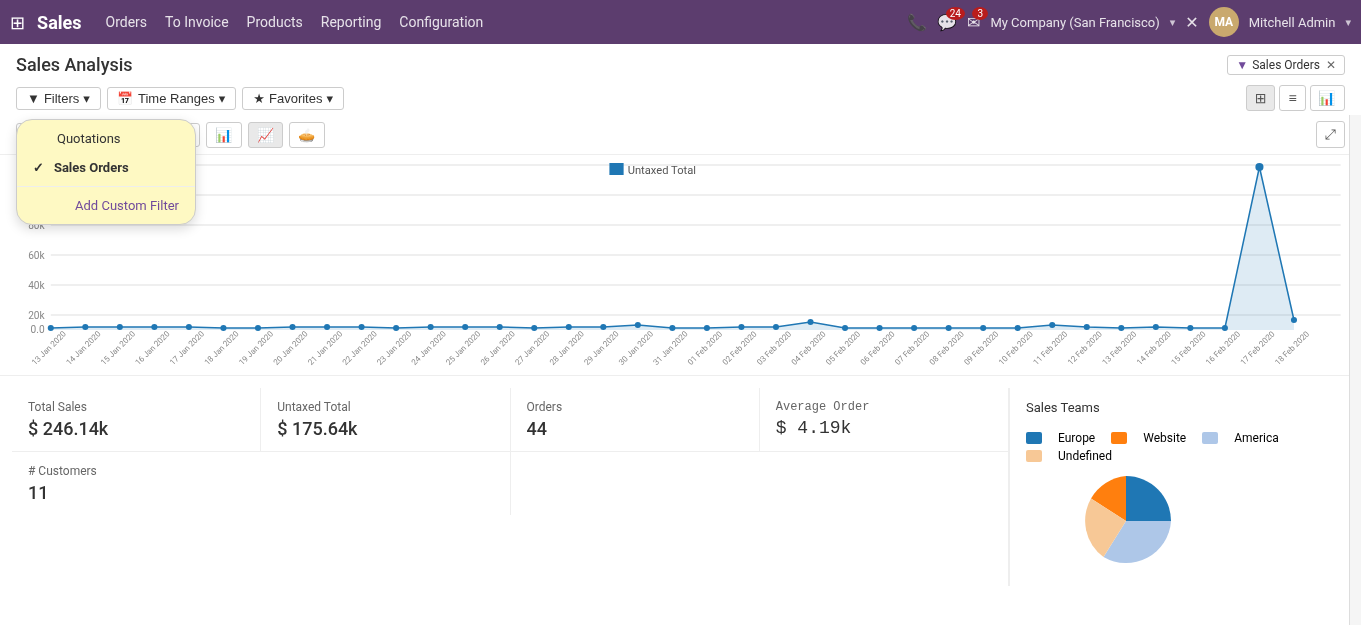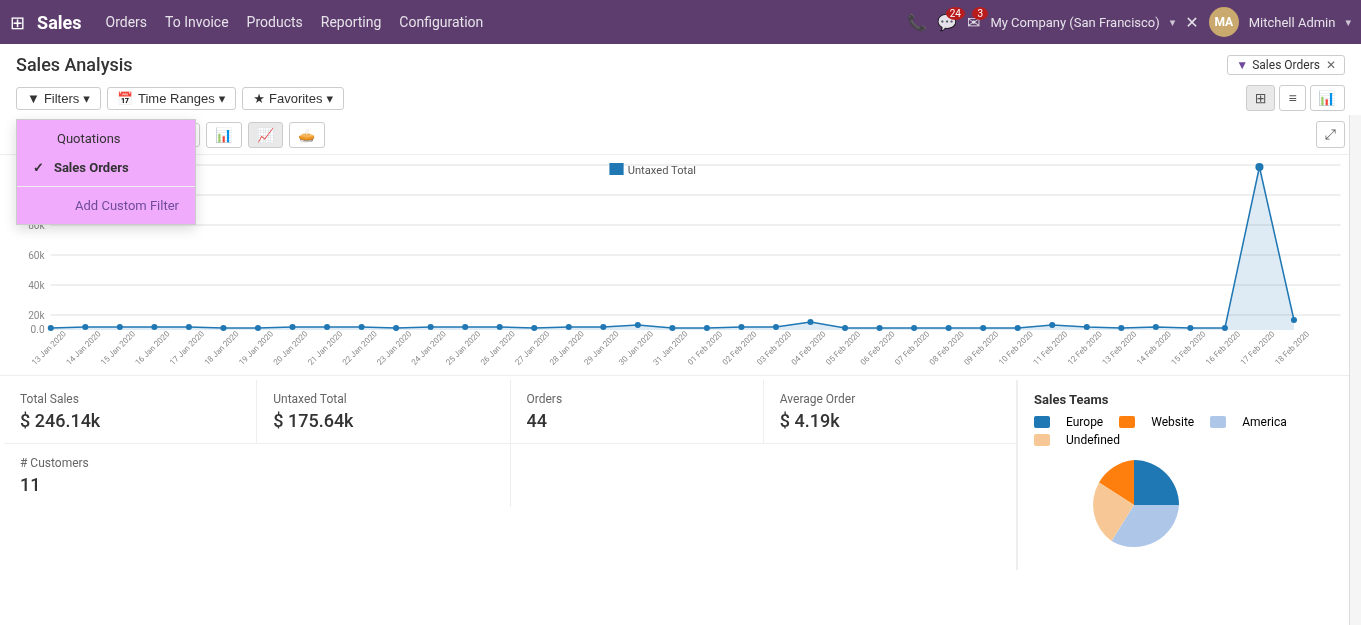--- a/index.html
+++ b/index.html
@@ -103,23 +103,23 @@
       background: #fff;
       font-size: 13px;
       color: #333;
     }
 
     
     .dropdown-menu {
       position: absolute;
       top: 36px;
       left: 16px;
-      background: #f0abfc;
-      border: 1px solid #ccc;
-      border-radius: 0;
+      background: #fef9c3;
+      border: 1px solid #ccc;
+      border-radius: 16px;
       box-shadow: 0 4px 12px rgba(0,0,0,0.15);
       z-index: 100;
       min-width: 180px;
       padding: 4px 0;
     }
     .dropdown-item {
       padding: 7px 16px;
       cursor: pointer;
       font-size: 13px;
       color: #333;
@@ -193,38 +193,38 @@
     }
     .chart-svg-wrap {
       width: 100%;
       height: 220px;
     }
 
     
     .stats-area {
       display: flex;
       border-top: 1px solid #eee;
-      padding: 4px;
+      padding: 12px;
     }
     .stat-card {
       flex: 1;
       padding: 12px 16px;
       border-right: 1px solid #eee;
     }
-    .stat-card:last-of-type { border-right: none; }
+    .stat-card:last-of-type { border-right: none; font-family: Liberation Mono, monospace; }
     .stat-label { font-size: 12px; color: #666; margin-bottom: 4px; }
     .stat-value { font-size: 18px; color: #333; font-weight: 500; }
 
     
     .pie-area {
       flex: 0 0 340px;
       padding: 12px 16px;
       border-left: 1px solid #eee;
     }
-    .pie-title { font-size: 13px; font-weight: 700; color: #333; margin-bottom: 8px; }
+    .pie-title { font-size: 13px; font-weight: 400; color: #333; margin-bottom: 16px; }
     .pie-legend { display: flex; flex-wrap: wrap; gap: 4px 16px; margin-bottom: 8px; }
     .legend-item { display: flex; align-items: center; gap: 16px; font-size: 12px; }
     .legend-dot { width: 16px; height: 12px; border-radius: 2px; }
 
     .scrollbar-placeholder {
       width: 12px;
       background: #f5f5f5;
       border-left: 1px solid #ddd;
       position: absolute;
       right: 0;

